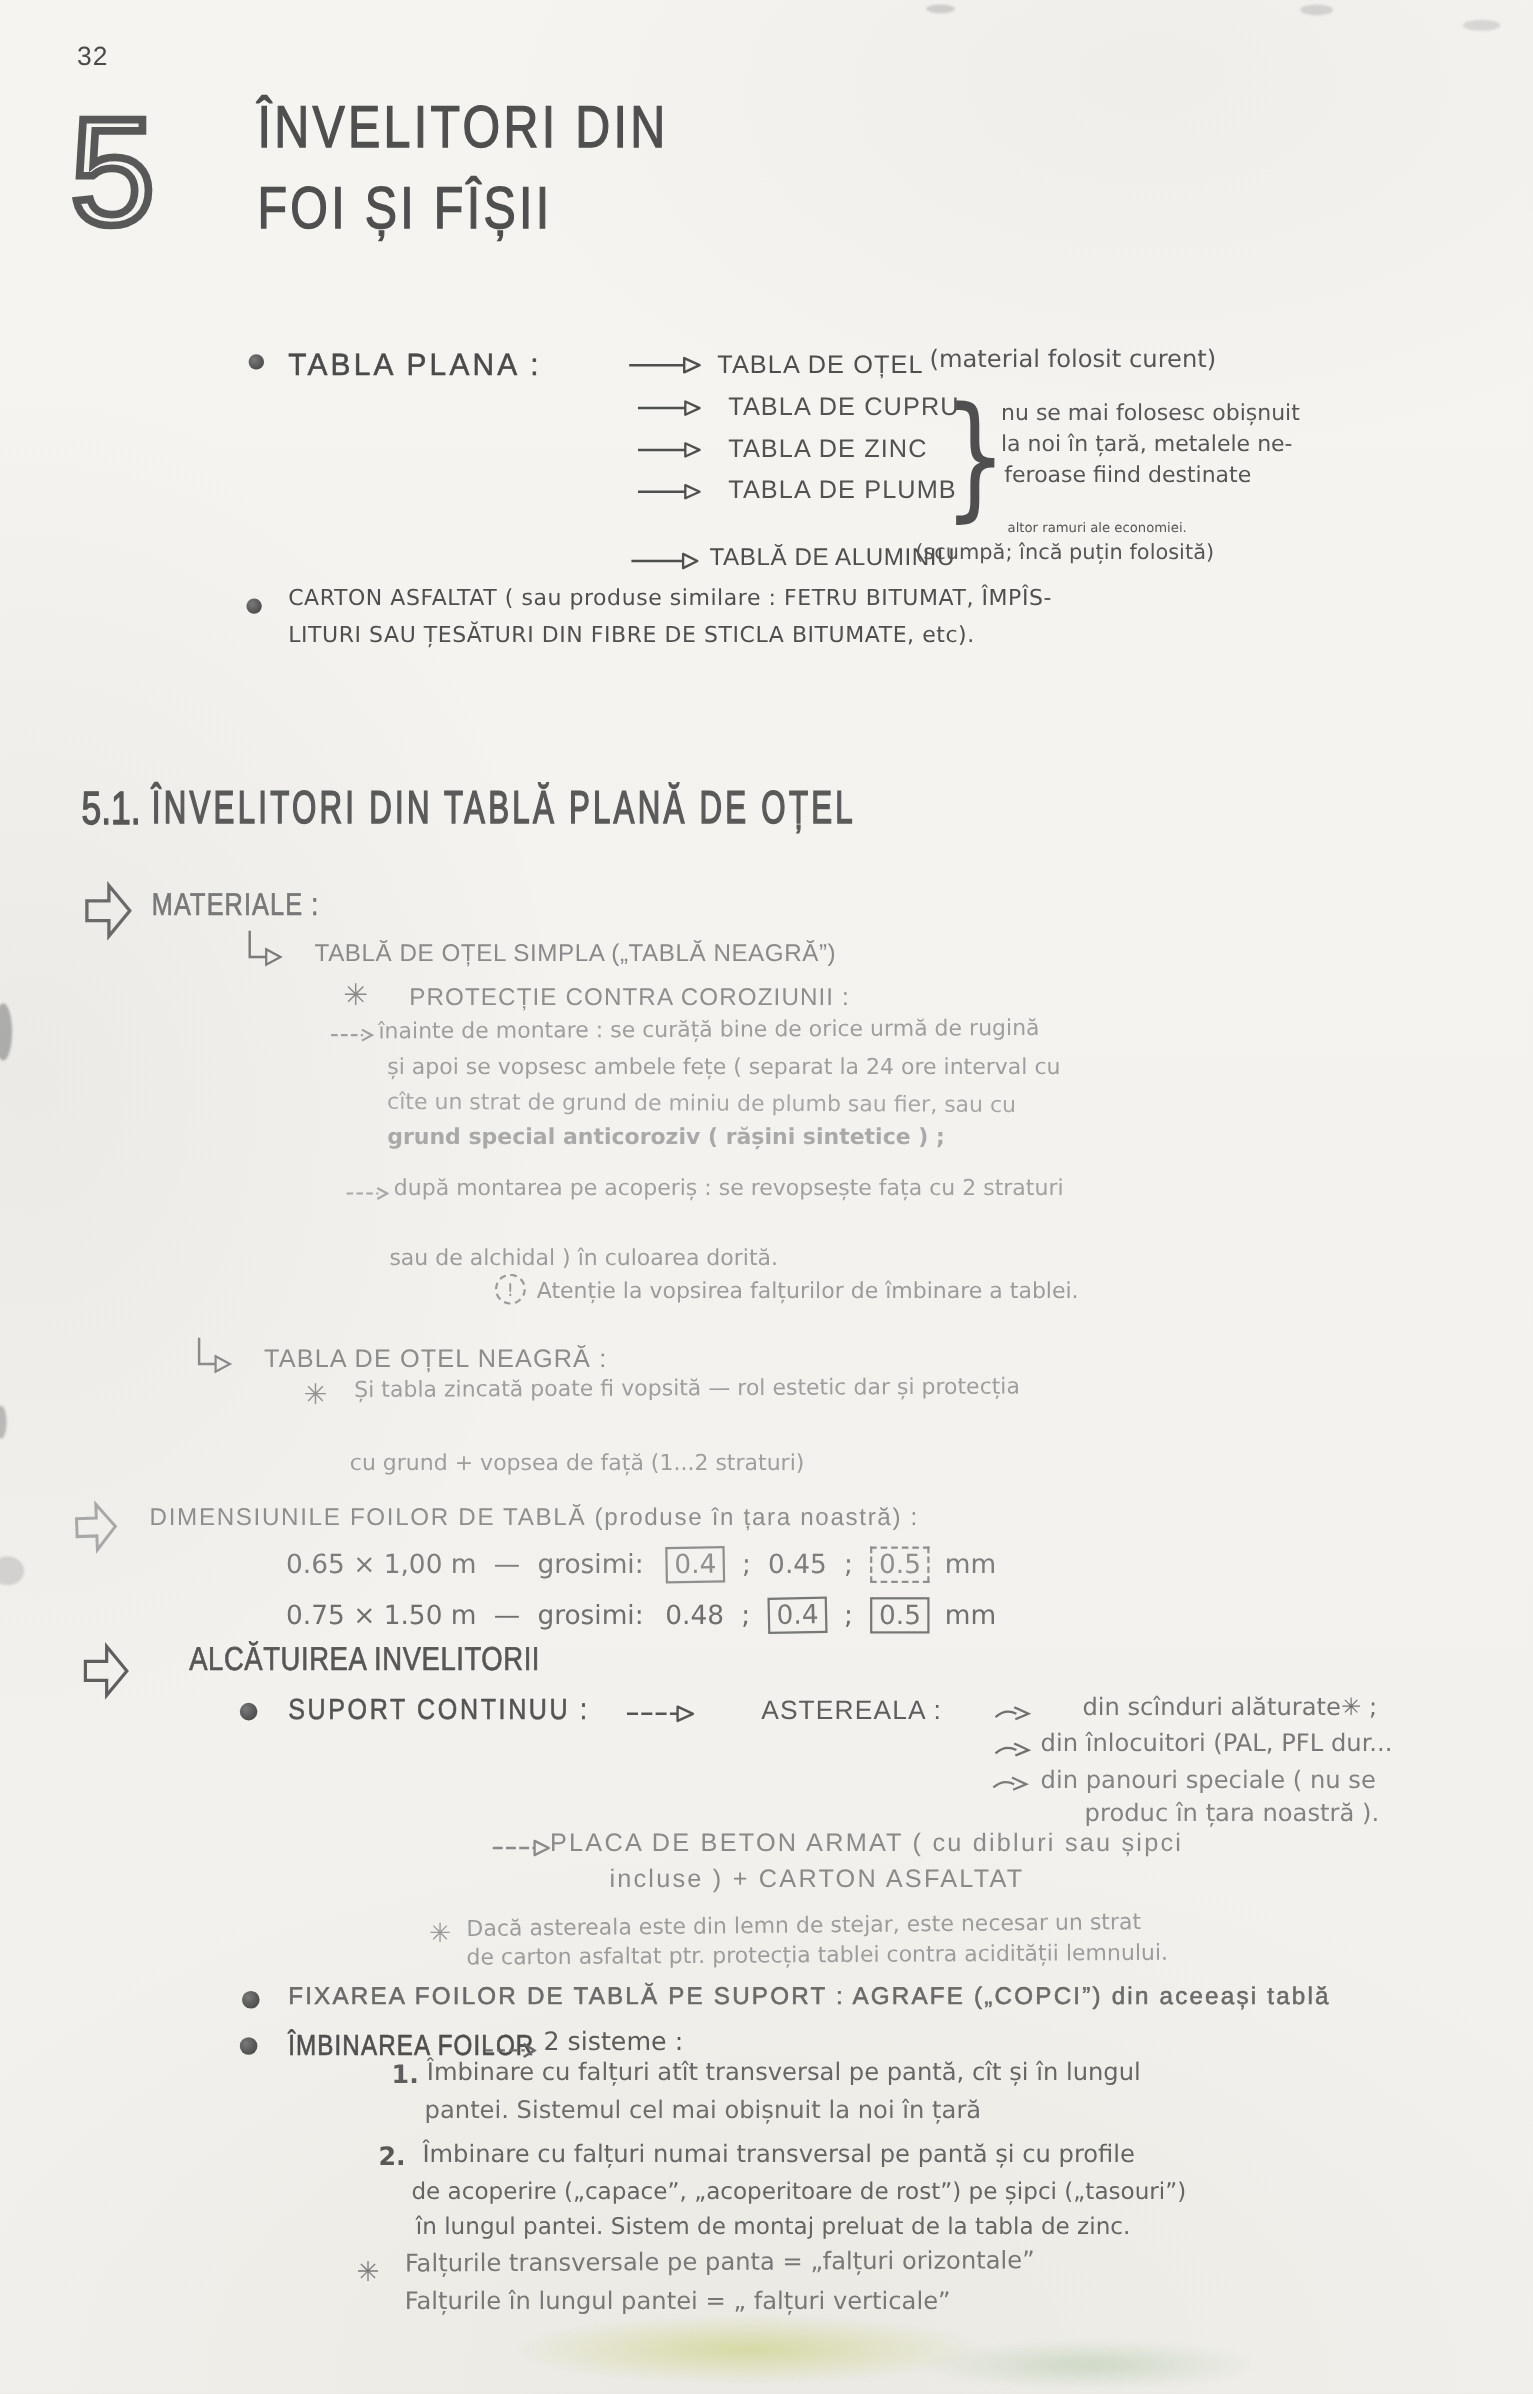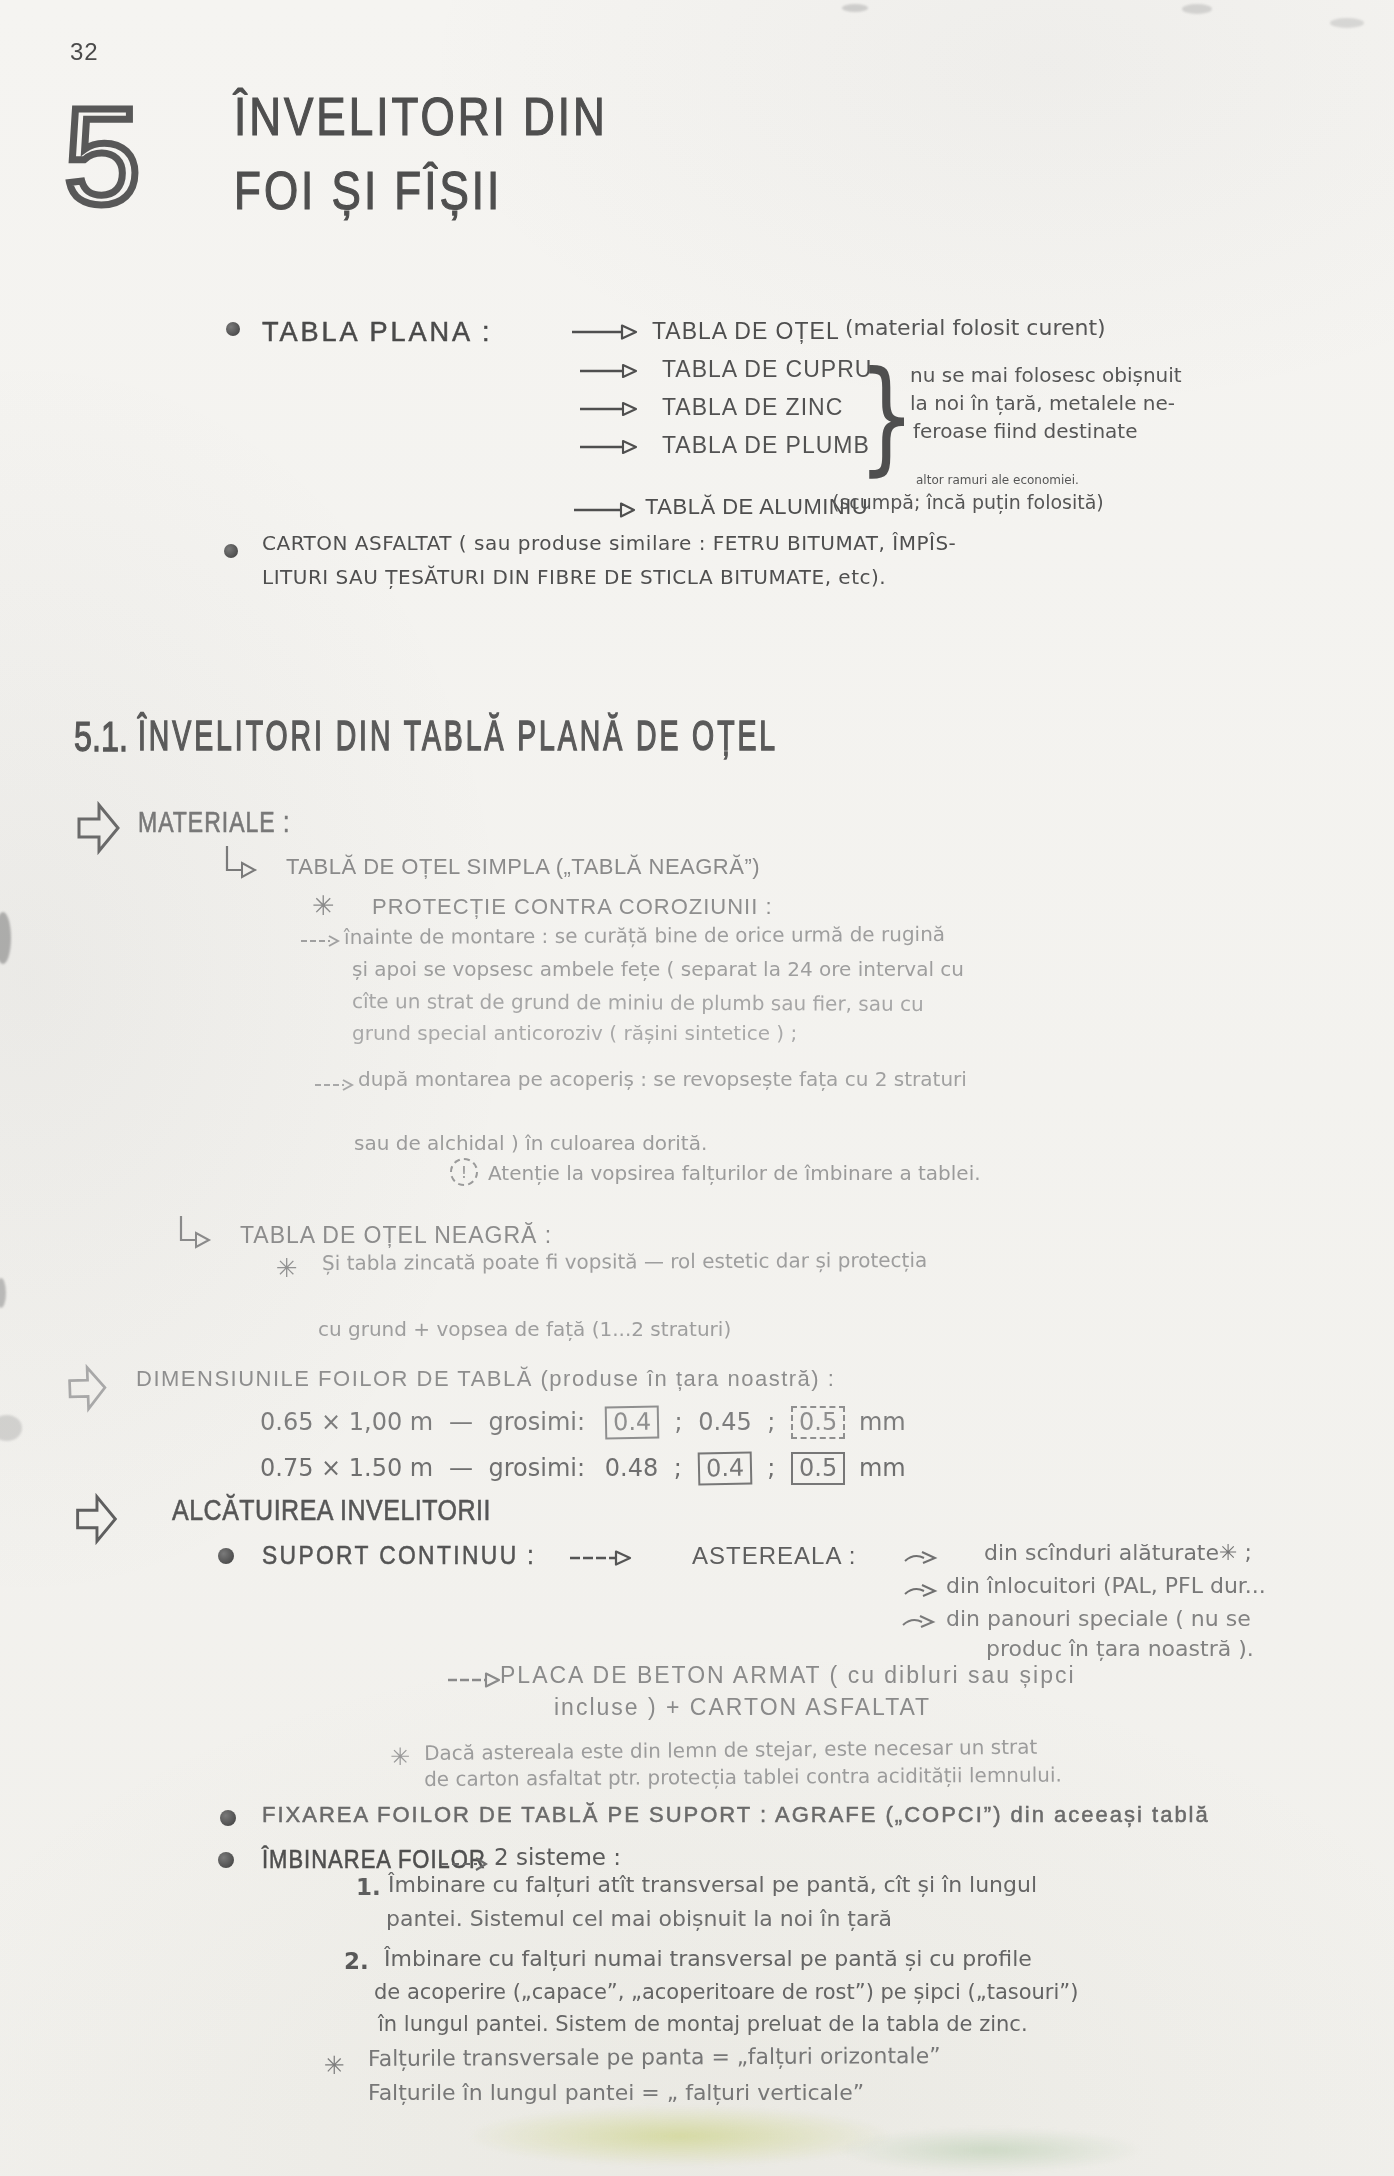--- a/index.html
+++ b/index.html
@@ -101,21 +101,21 @@
   <div class="t" style="left:312px;top:890px;font-size:27px;color:#8b8b8b;">✳</div>
   <div class="t caps" style="left:372px;top:894px;font-size:22px;letter-spacing:1px;color:#8e8e8e;">PROTECȚIE CONTRA COROZIUNII :</div>
 
   <svg class="t" style="left:300px;top:934px;color:#a0a0a0;" width="40" height="14" viewBox="0 0 40 14">
     <line x1="1" y1="7" x2="30" y2="7" stroke="currentColor" stroke-width="2" stroke-dasharray="6 3"></line>
     <path d="M29 2 L38 7 L29 12" fill="none" stroke="currentColor" stroke-width="2"></path>
   </svg>
   <div class="t hand" style="left:344px;top:926px;font-size:20px;color:#9e9e9e;transform:rotate(-0.3deg);">înainte de montare : se curăță bine de orice urmă de rugină</div>
   <div class="t hand" style="left:352px;top:958px;font-size:20px;color:#9e9e9e;">și apoi se vopsesc ambele fețe ( separat la 24 ore interval cu</div>
   <div class="t hand" style="left:352px;top:990px;font-size:20px;color:#a6a6a6;transform:rotate(0.3deg);">cîte un strat de grund de miniu de plumb sau fier, sau cu</div>
-  <div class="t hand" style="left:352px;top:1022px;font-size:20px;color:#a9a9a9;">grund special anticoroziv ( rășini sintetice ) ;</div>
+  <div class="t hand" style="left:352px;top:1022px;font-size:20px;color:#a9a9a9;font-weight:bold;">grund special anticoroziv ( rășini sintetice ) ;</div>
 
   <svg class="t" style="left:314px;top:1078px;color:#a8a8a8;" width="40" height="14" viewBox="0 0 40 14">
     <line x1="1" y1="7" x2="30" y2="7" stroke="currentColor" stroke-width="2" stroke-dasharray="6 3"></line>
     <path d="M29 2 L38 7 L29 12" fill="none" stroke="currentColor" stroke-width="2"></path>
   </svg>
   <div class="t hand" style="left:358px;top:1068px;font-size:20px;color:#a0a0a0;">după montarea pe acoperiș : se revopsește fața cu 2 straturi</div>
   <div class="t hand" style="left:354px;top:1132px;font-size:20px;color:#9c9c9c;">sau de alchidal ) în culoarea dorită.</div>
 
   <div class="circle-mark" style="left:450px;top:1158px;">
     <span>!</span>

